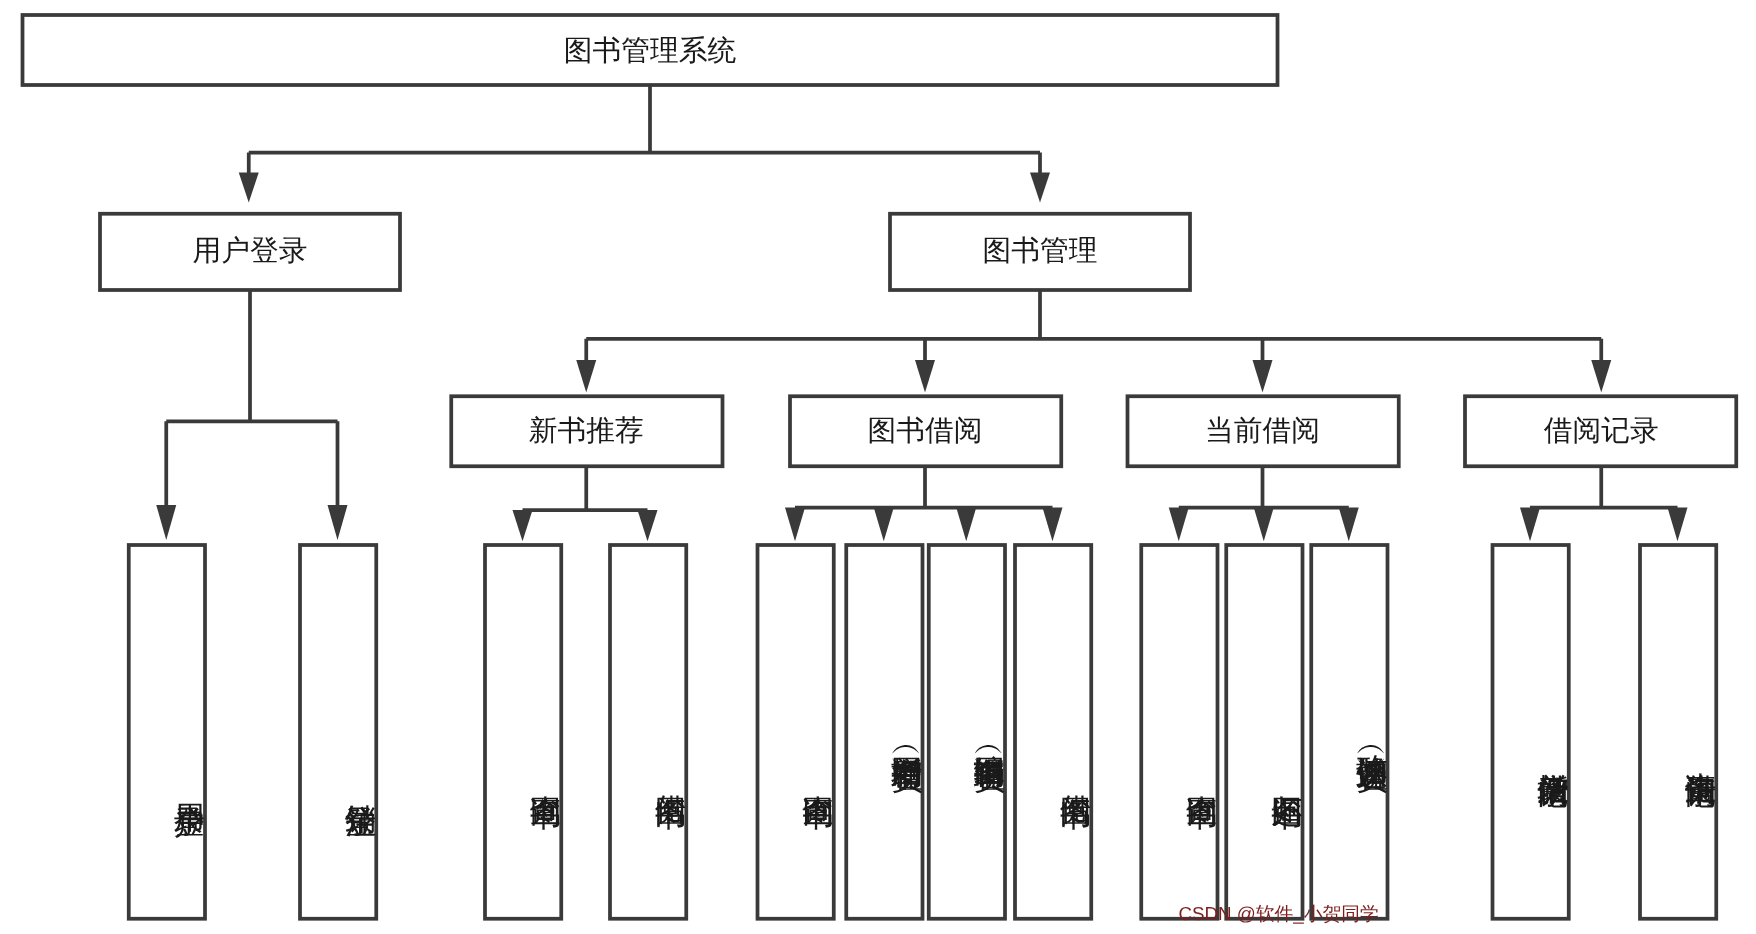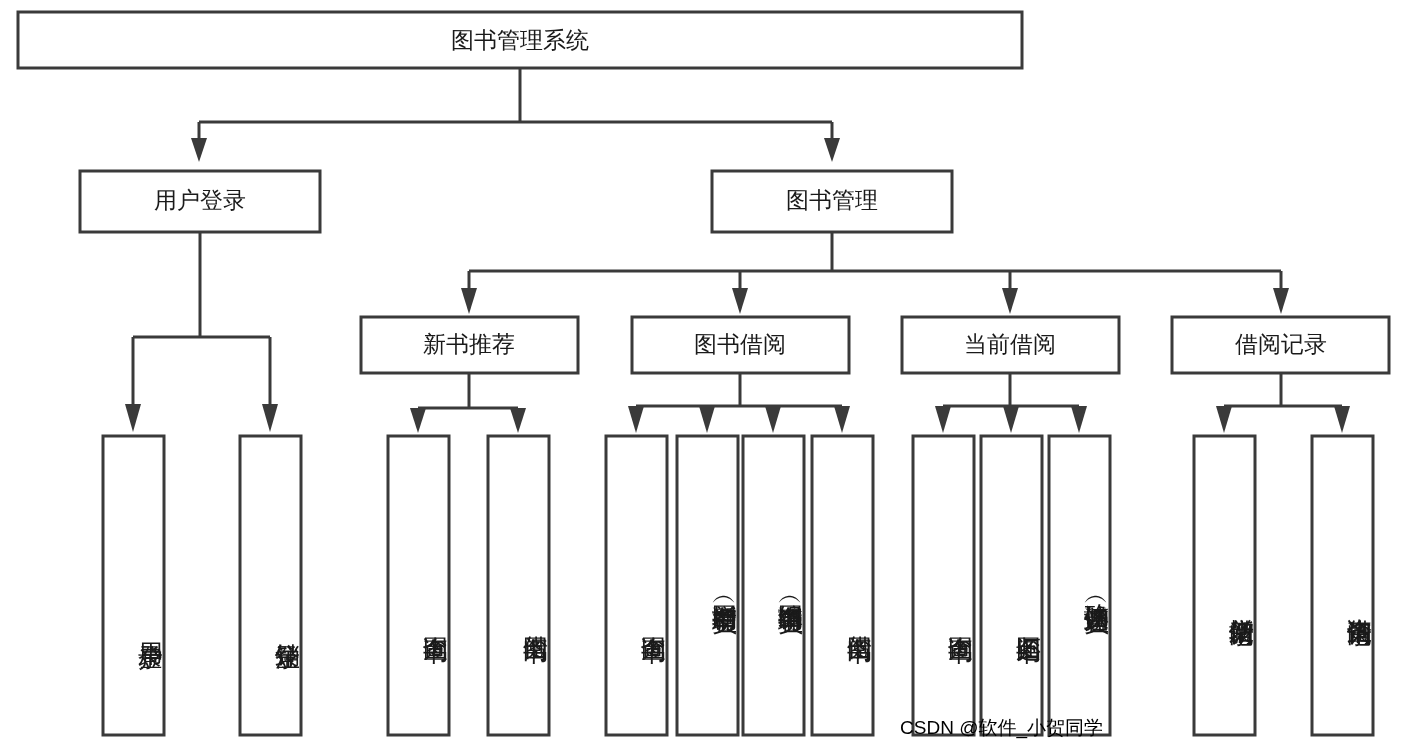--- a/index.html
+++ b/index.html
@@ -60,22 +60,22 @@
     align-items: flex-start;
     justify-content: center;
     white-space: nowrap;
     pointer-events: none;
   }
   .watermark {
     position: absolute;
     right: 12px;
     bottom: 6px;
     font-family: "Liberation Sans", "DejaVu Sans", sans-serif;
-    font-size: 19px;
-    color: #000000;
+    font-size: 15px;
+    color: #7f1d1d;
     white-space: nowrap;
   }
 </style>
 </head>
 <body>
 
 <div id="diagram-root">
 
   <svg id="tree-svg" viewBox="0 0 1405 747">
 

